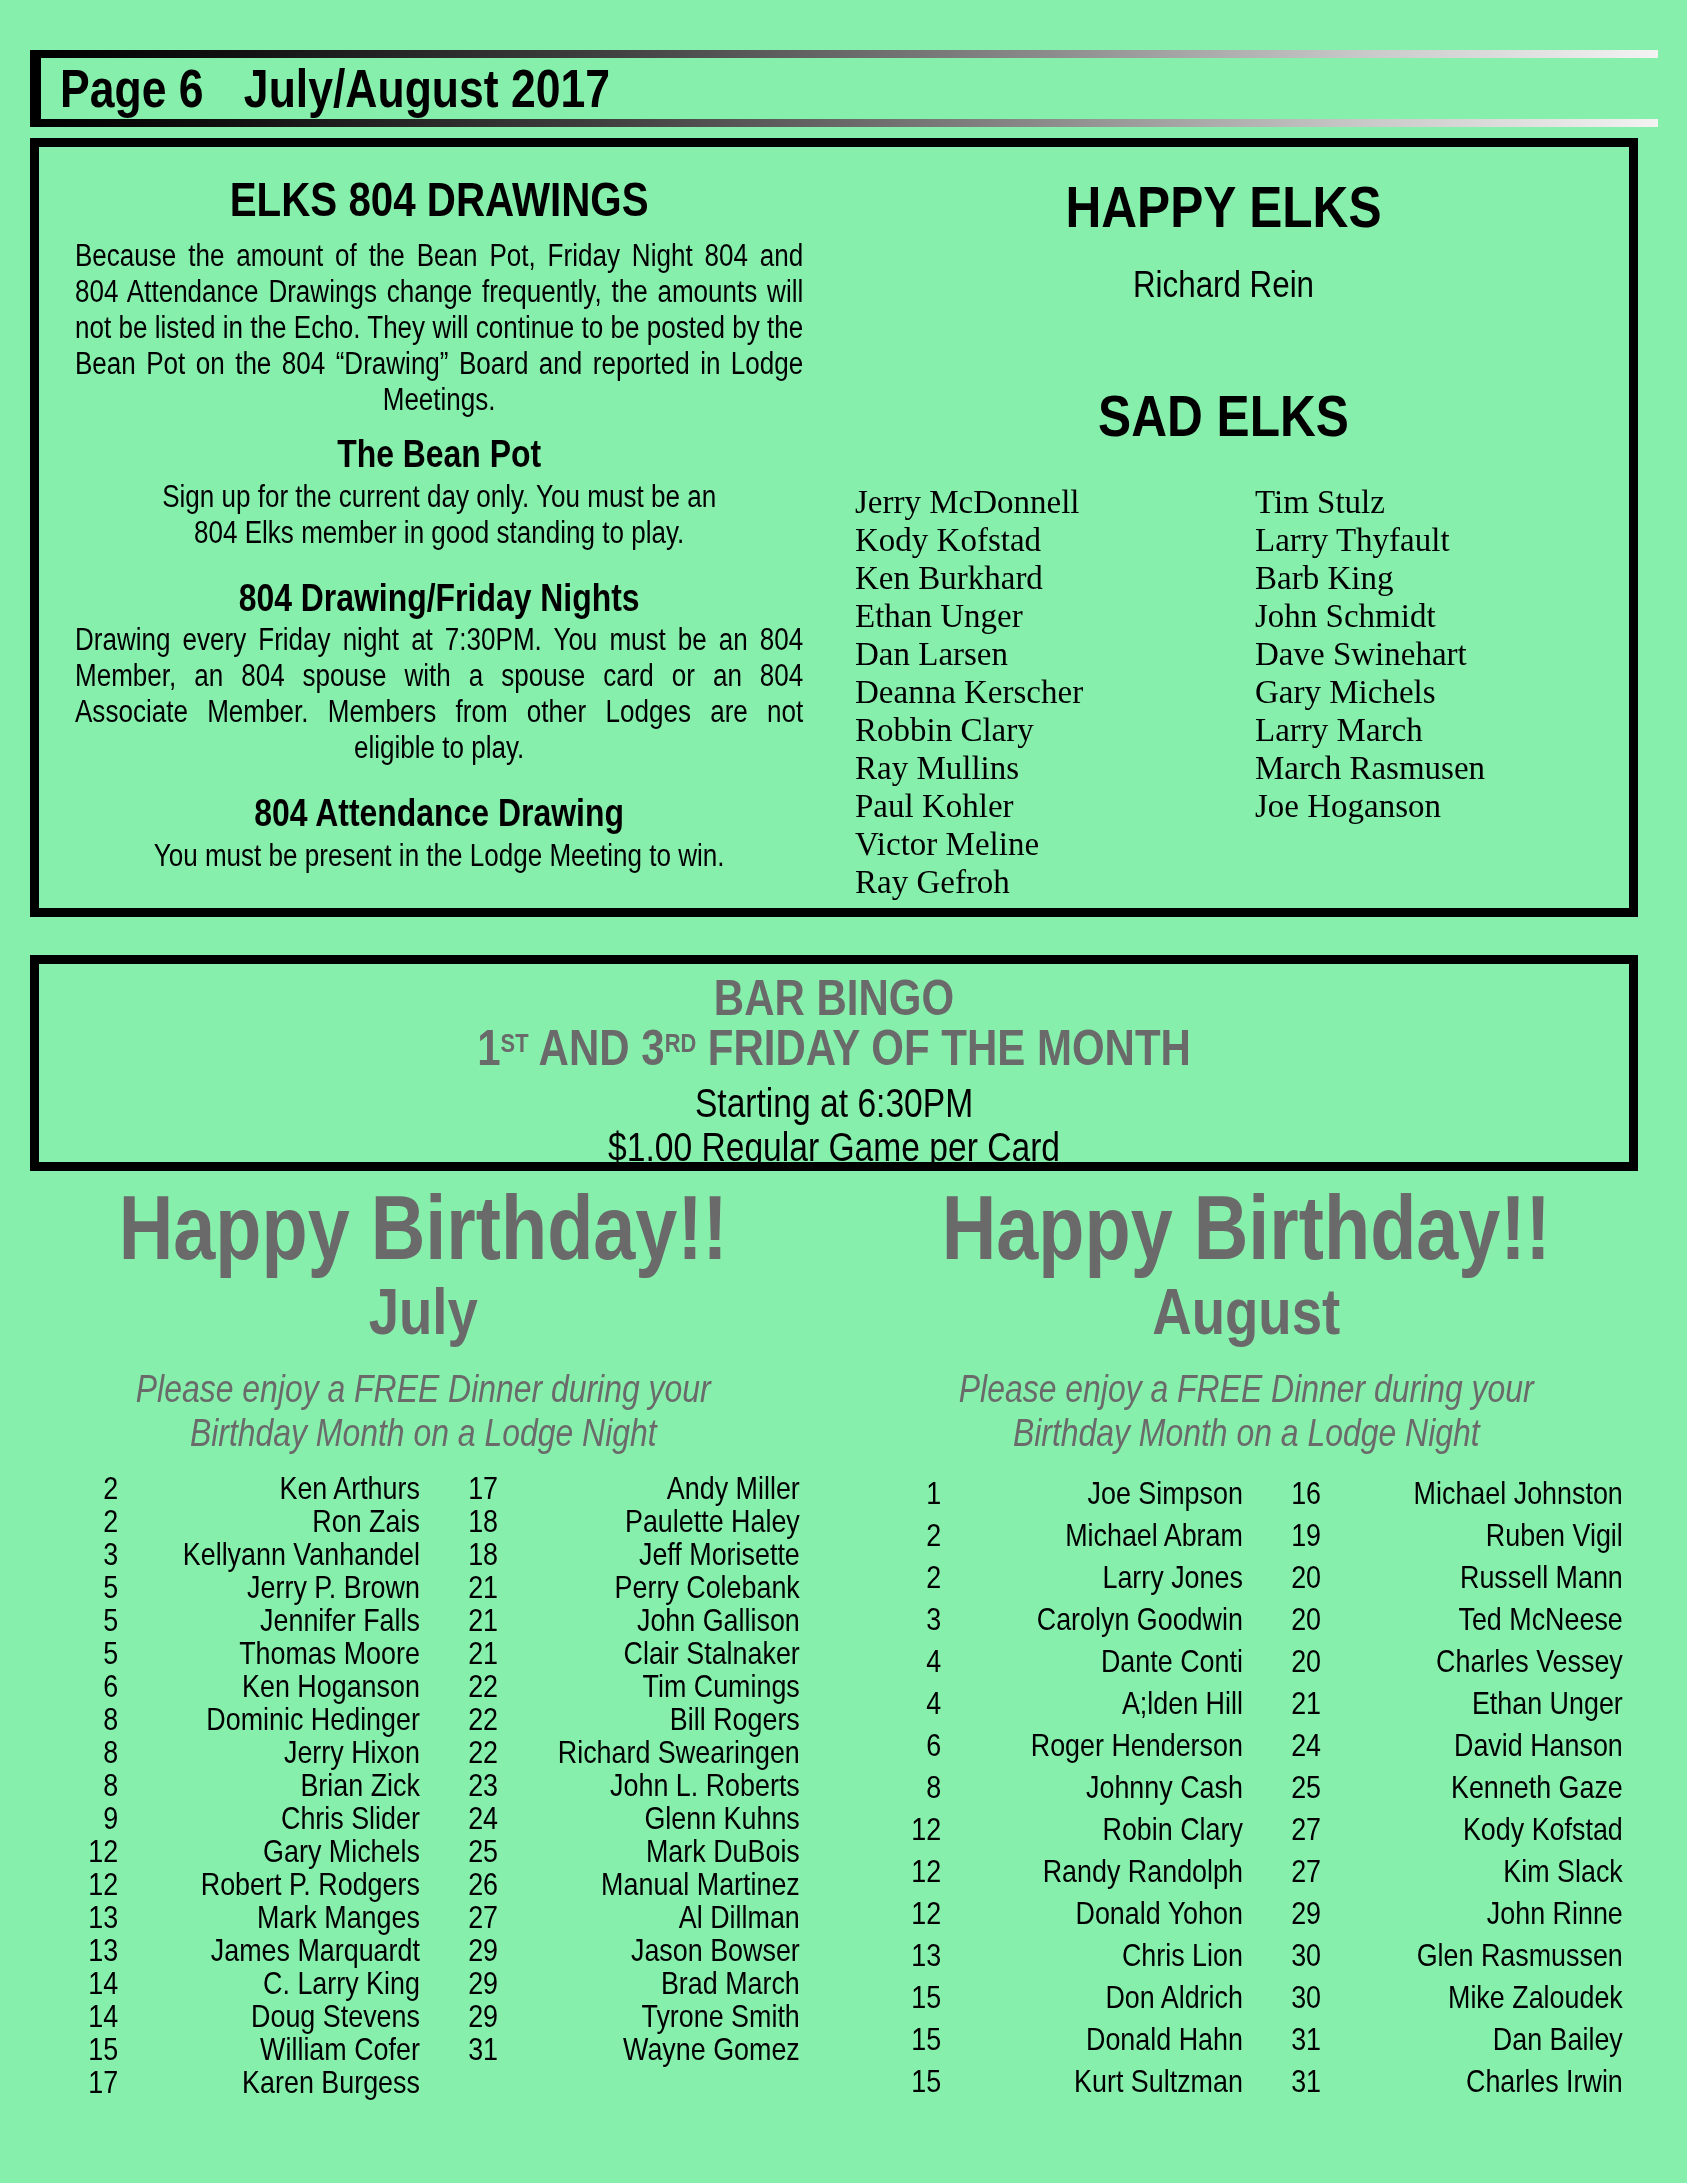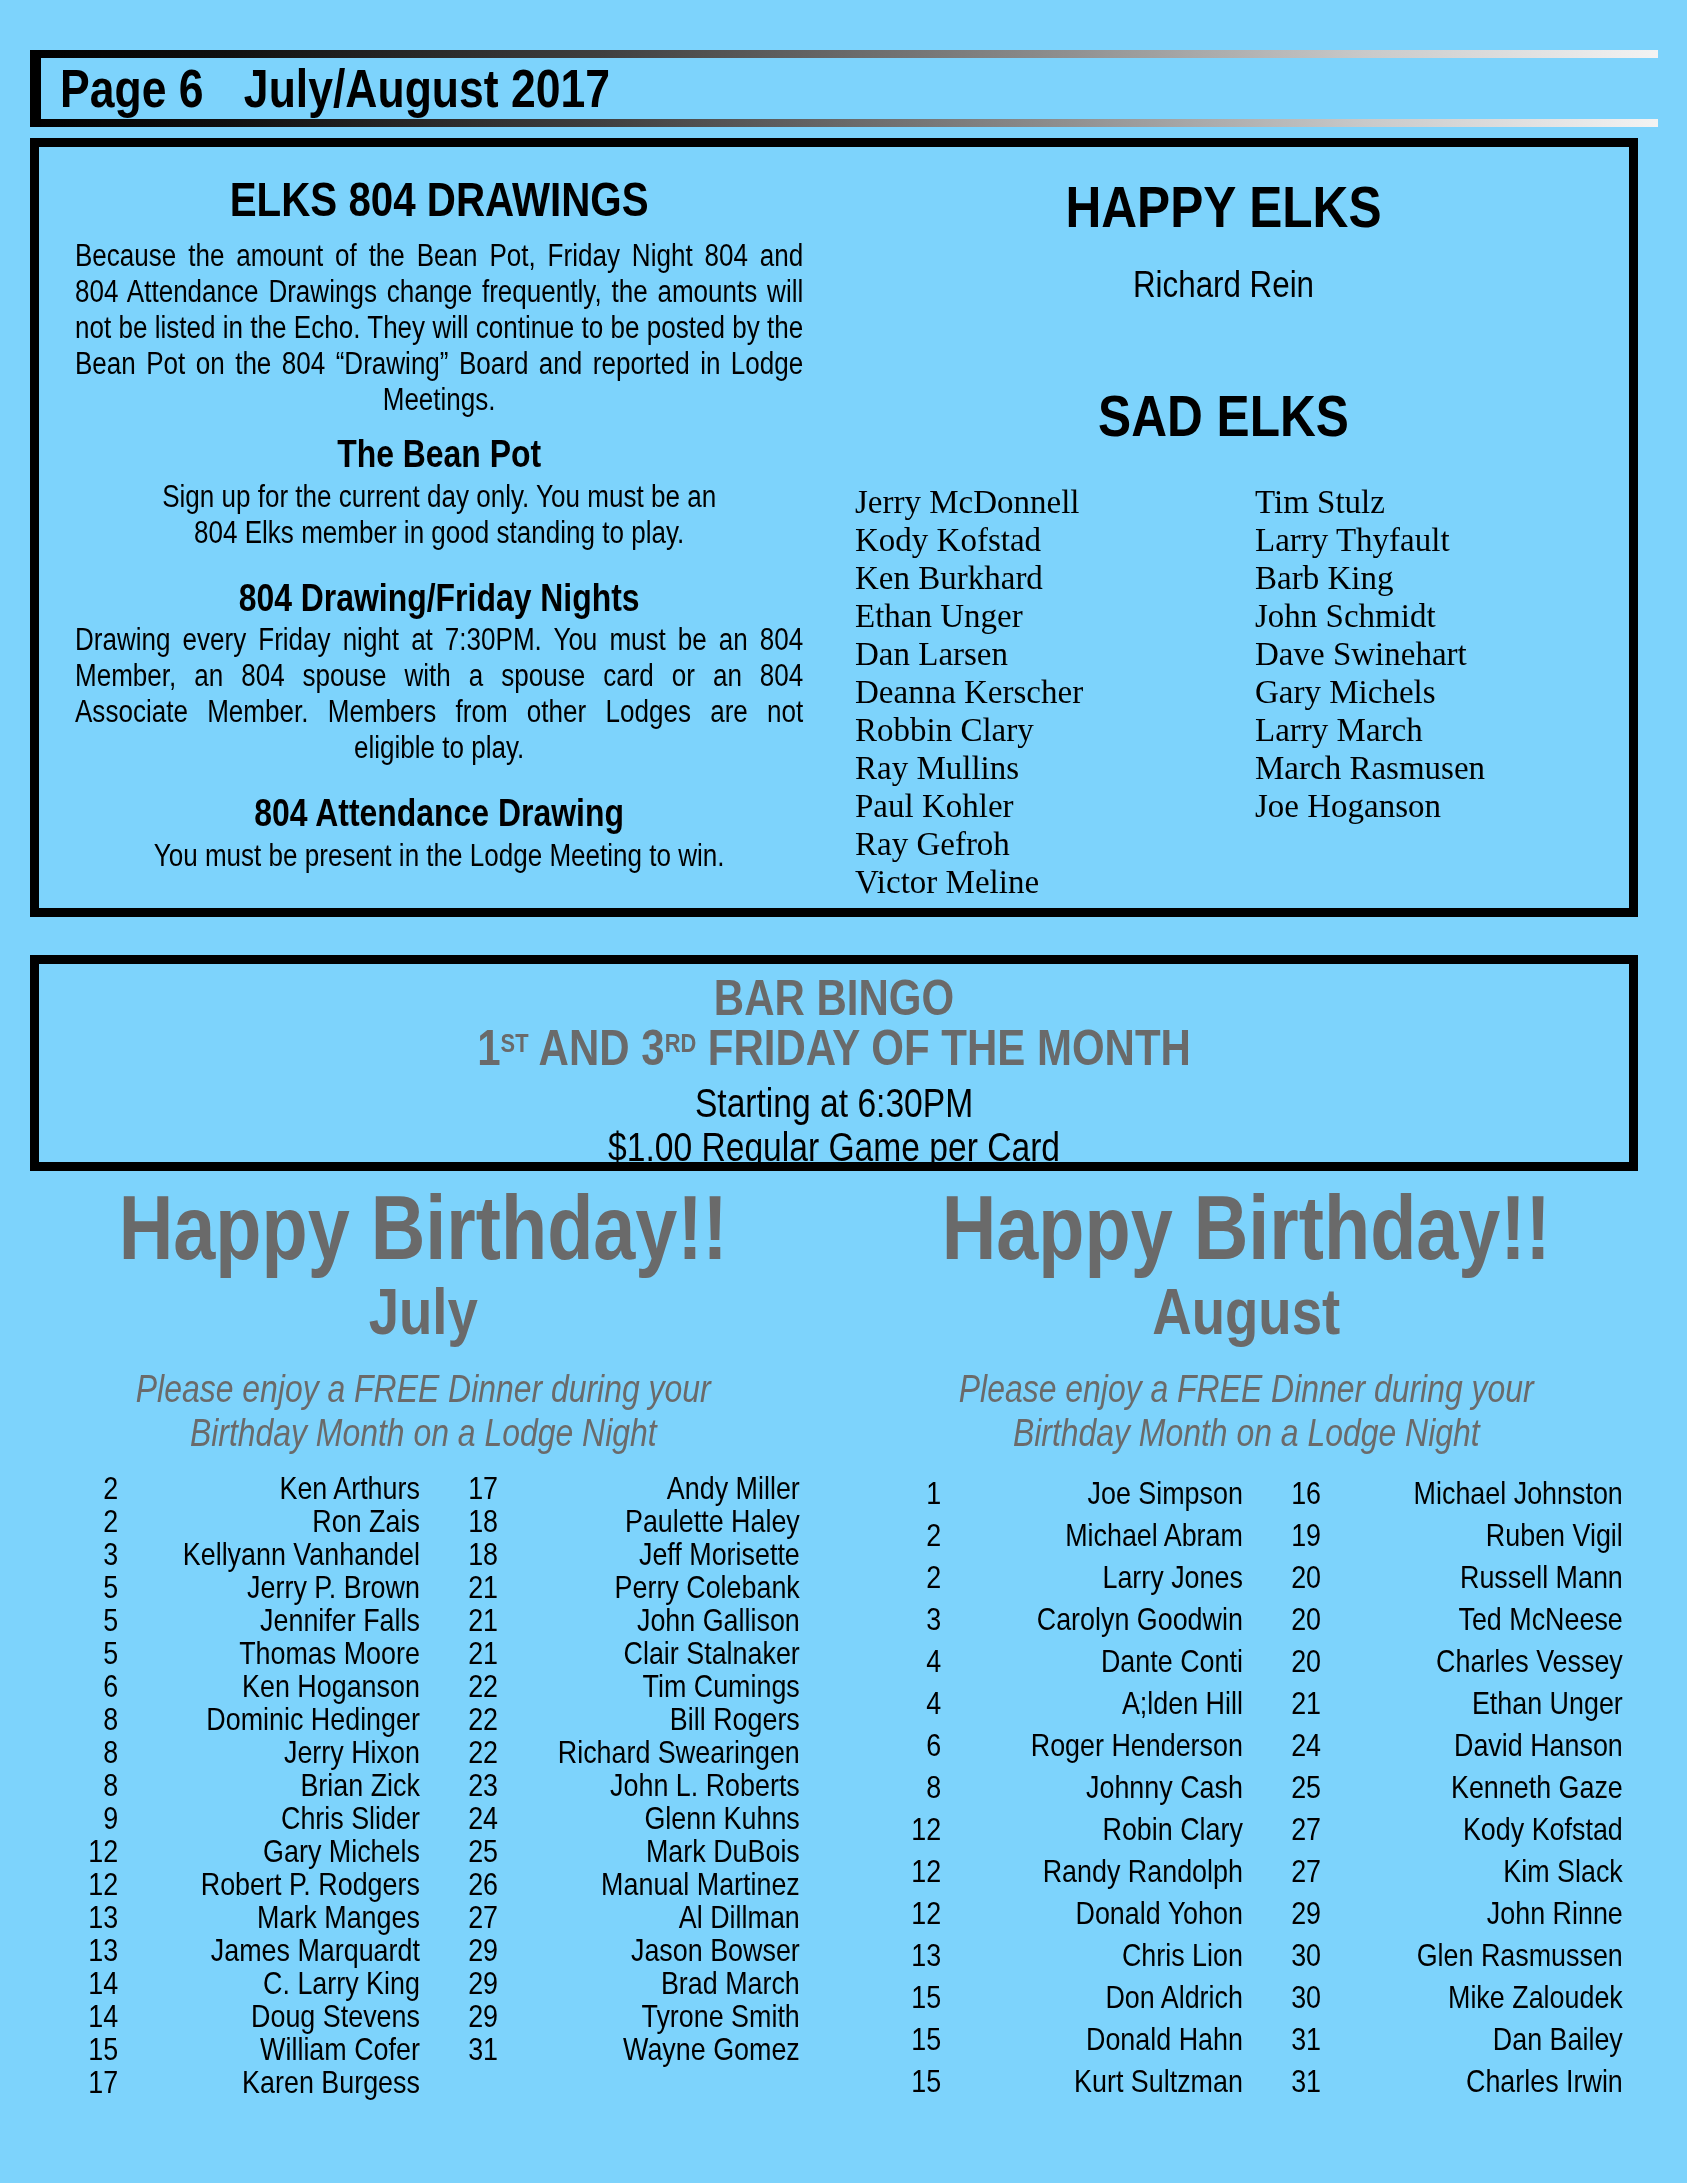--- a/index.html
+++ b/index.html
@@ -1,17 +1,17 @@
 <!DOCTYPE html>
 <html style="--gray: #6a6a6a;font-size:10.6px"><head>
 <meta charset="utf-8">
 <style>
   :root{ --gray:#6a6a6a; }
   html,body{margin:0;padding:0;background:#fff;}
-  .page{position:relative;width:1687px;height:2183px;background:#7dd3fc;overflow:hidden;
+  .page{position:relative;width:1687px;height:2183px;background:#86efac;overflow:hidden;
         font-family:"Liberation Sans",sans-serif;color:#000;}
 
   
   .cond{transform:scaleX(.84);transform-origin:0 0;width:119%;}
 
   
   .banner{position:absolute;left:30px;top:50px;width:1628px;height:77px;}
   .banner .rule{position:absolute;left:0;width:100%;height:8px;
     background:linear-gradient(to right,#000 0%,#101010 12%,#3f3f3f 35%,#8a8a8a 62%,#c9c9c9 82%,#f3f3f3 100%);}
   .banner .rule.top{top:0;} .banner .rule.bottom{bottom:0;}
@@ -105,22 +105,22 @@
         <div class="sad-col1">
             <div class="sad-name">Jerry McDonnell</div>
             <div class="sad-name">Kody Kofstad</div>
             <div class="sad-name">Ken Burkhard</div>
             <div class="sad-name">Ethan Unger</div>
             <div class="sad-name">Dan Larsen</div>
             <div class="sad-name">Deanna Kerscher</div>
             <div class="sad-name">Robbin Clary</div>
             <div class="sad-name">Ray Mullins</div>
             <div class="sad-name">Paul Kohler</div>
+            <div class="sad-name">Victor Meline</div>
             <div class="sad-name">Ray Gefroh</div>
-            <div class="sad-name">Victor Meline</div>
           </div>
         <div class="sad-col2">
             <div class="sad-name">Tim Stulz</div>
             <div class="sad-name">Larry Thyfault</div>
             <div class="sad-name">Barb King</div>
             <div class="sad-name">John Schmidt</div>
             <div class="sad-name">Dave Swinehart</div>
             <div class="sad-name">Gary Michels</div>
             <div class="sad-name">Larry March</div>
             <div class="sad-name">March Rasmusen</div>

